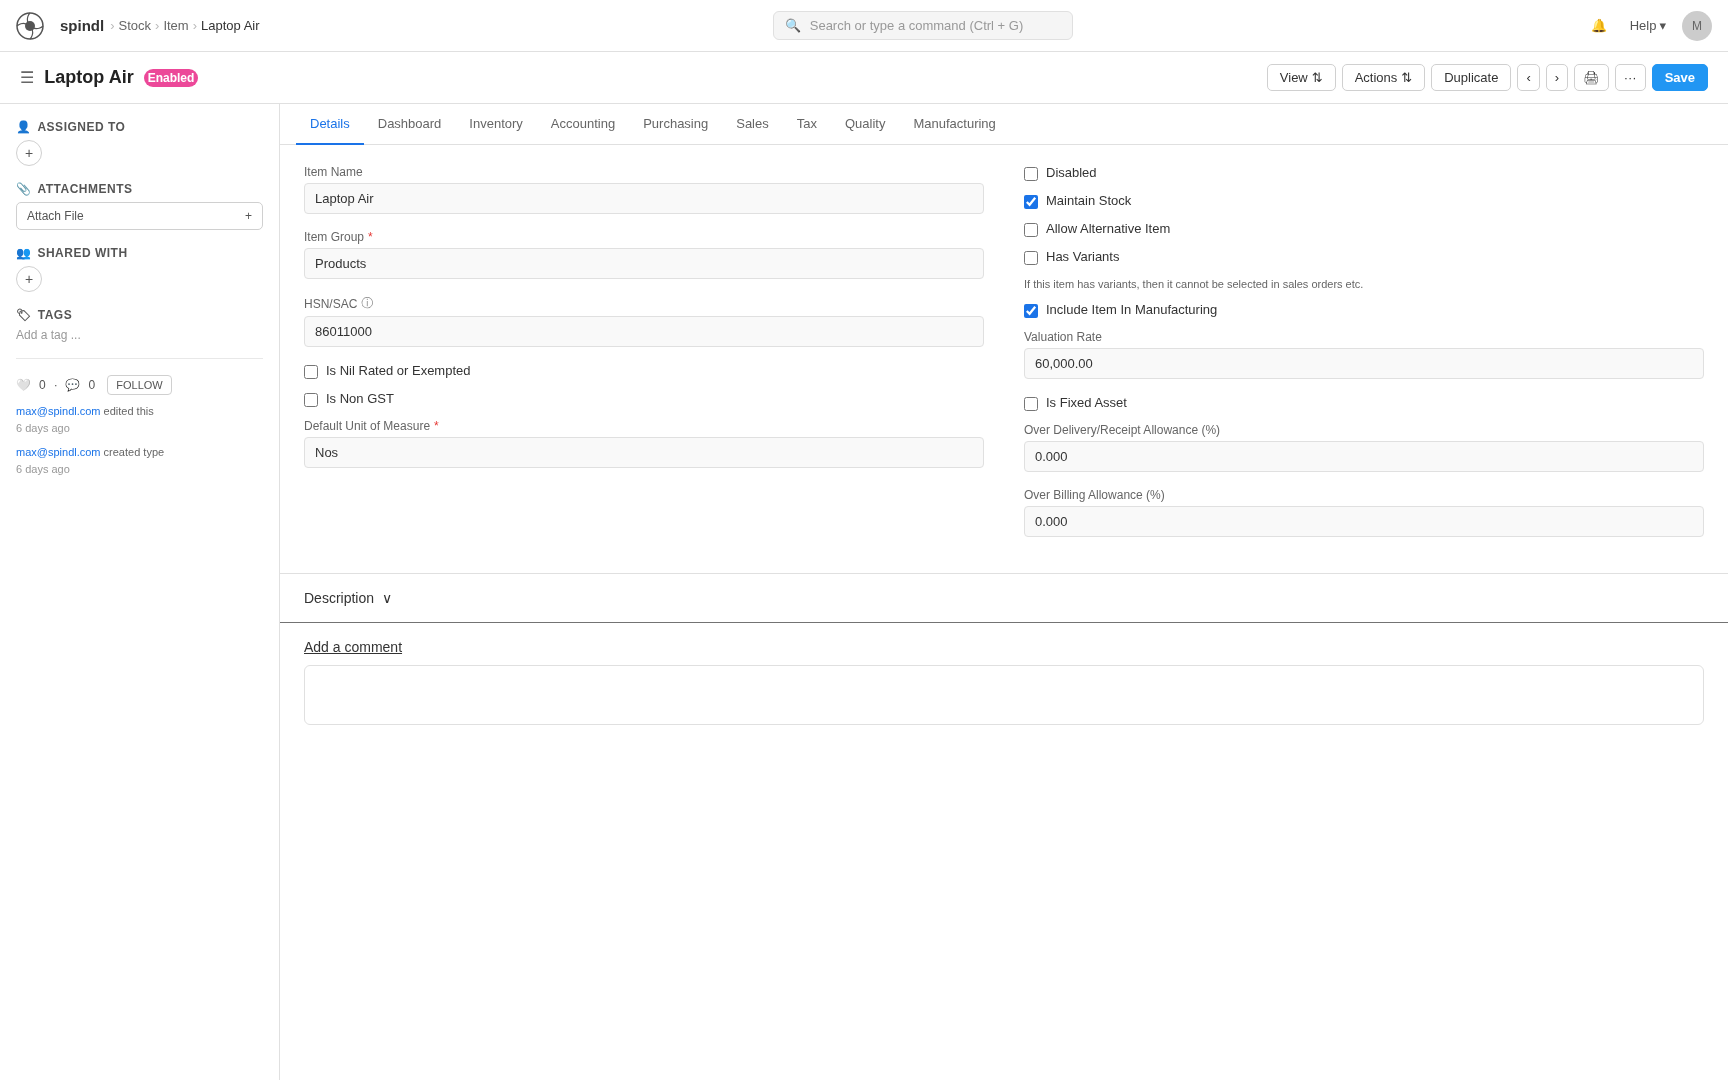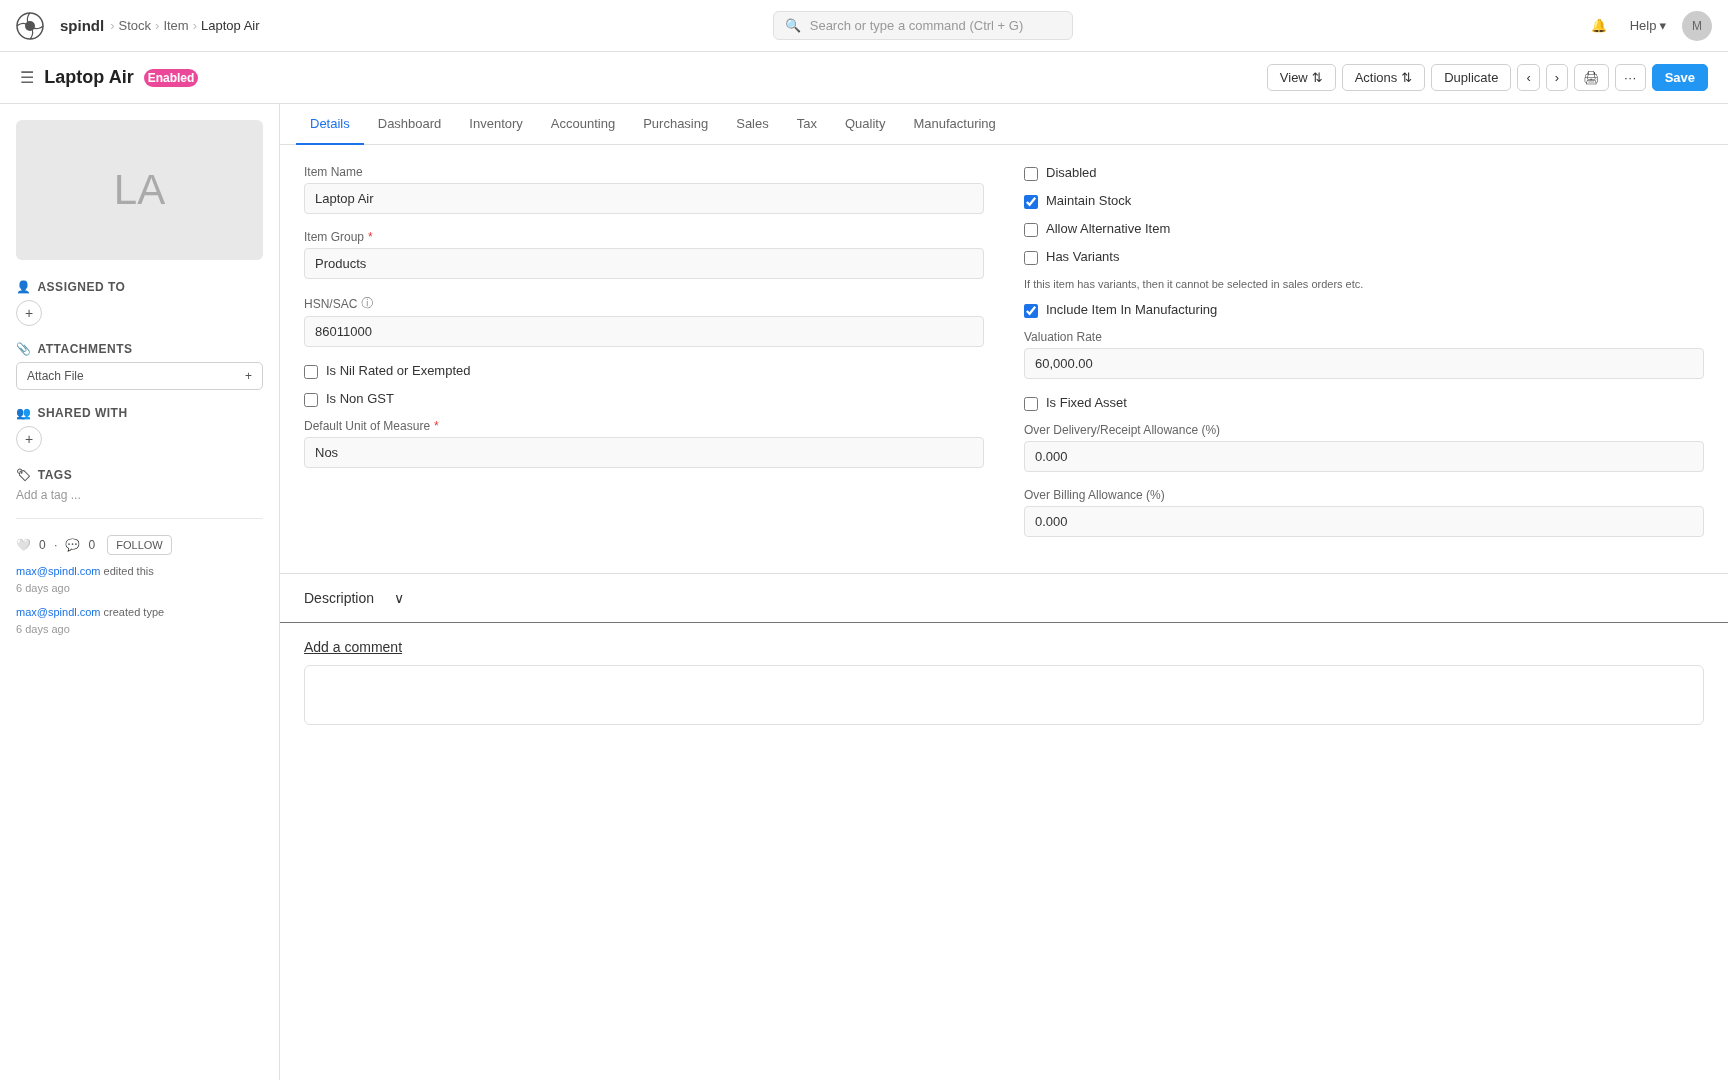--- a/index.html
+++ b/index.html
@@ -101,21 +101,21 @@
 
     
     .checkbox-group { margin-bottom: 12px; display: flex; align-items: flex-start; gap: 8px; }
     .checkbox-group input[type="checkbox"] { width: 14px; height: 14px; margin-top: 2px; cursor: pointer; accent-color: #1a73e8; }
     .checkbox-label { font-size: 13px; color: #333; }
 
     .valuation-note { font-size: 11px; color: #666; margin-top: 2px; line-height: 1.4; }
 
     
     .description-section { border-top: 1px solid #e0e0e0; padding: 16px 24px; }
-    .description-header { display: flex; align-items: center; gap: 20px; cursor: pointer; color: #333; font-size: 14px; font-weight: 500; }
+    .description-header { display: flex; align-items: center; gap: 8px; cursor: pointer; color: #333; font-size: 14px; font-weight: 500; }
 
     
     .comment-section { border-top: 1px solid #737373; padding: 16px 24px; text-decoration: underline; }
     .comment-header { font-size: 14px; font-weight: 500; color: #333; margin-bottom: 10px; }
     .comment-box { border: 1px solid #e0e0e0; border-radius: 6px; min-height: 60px; background: #fff; }
 
     .info-icon { font-size: 12px; color: #888; cursor: help; }
   </style>
 </head>
 <body>
@@ -192,23 +192,20 @@
     </button>
     <button class="btn btn-primary">
       <span>Save</span>
     </button>
   </div>
 </div>
 
 <div class="main-layout">
 
   <aside class="sidebar">
-    <div class="sidebar-avatar">
-      <span>LA</span>
-    </div>
 
     <div class="sidebar-section">
       <div class="sidebar-section-header">
         <span>👤</span>
         <span>Assigned To</span>
       </div>
       <button class="add-btn">+</button>
     </div>
 
     <div class="sidebar-section">

